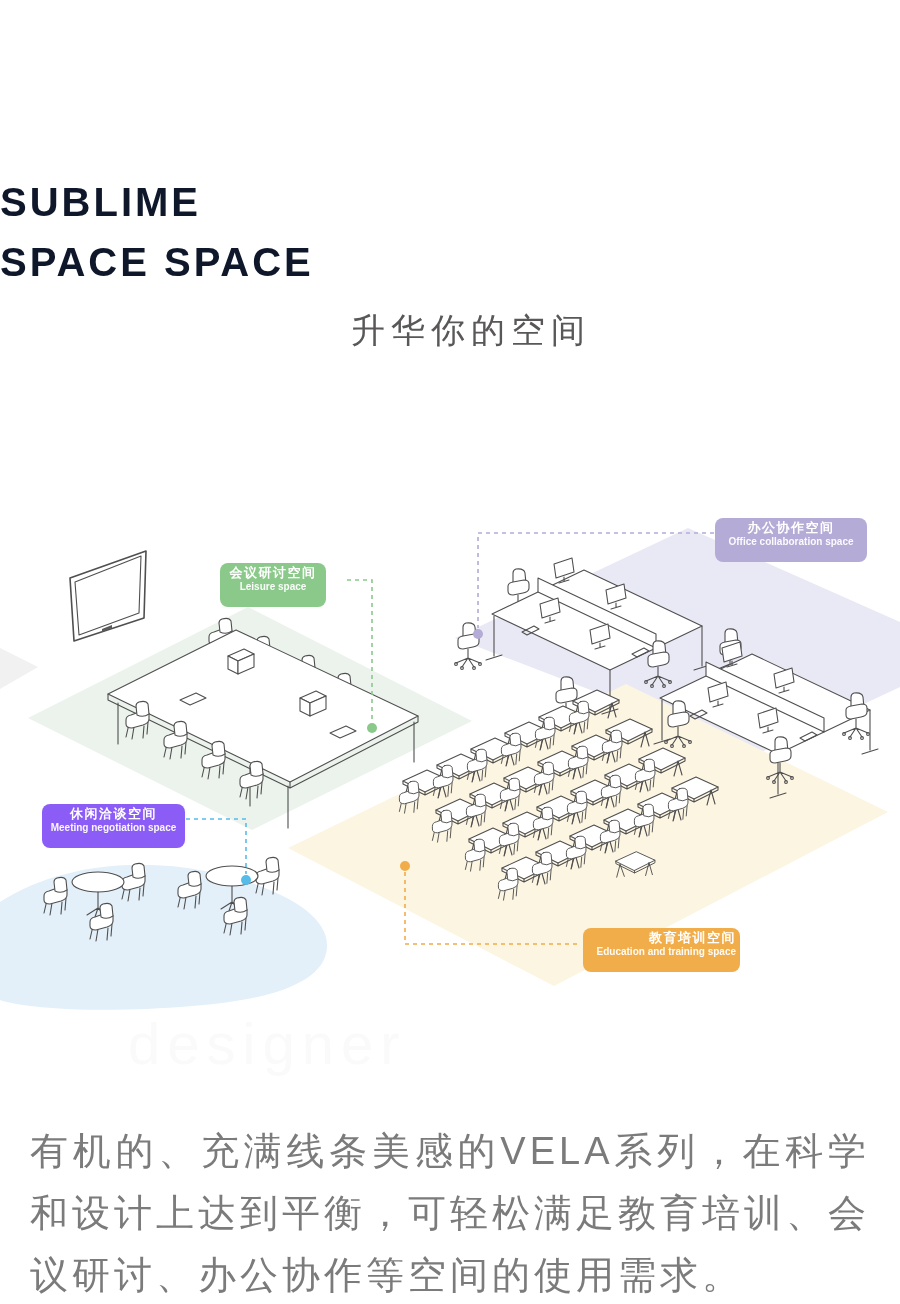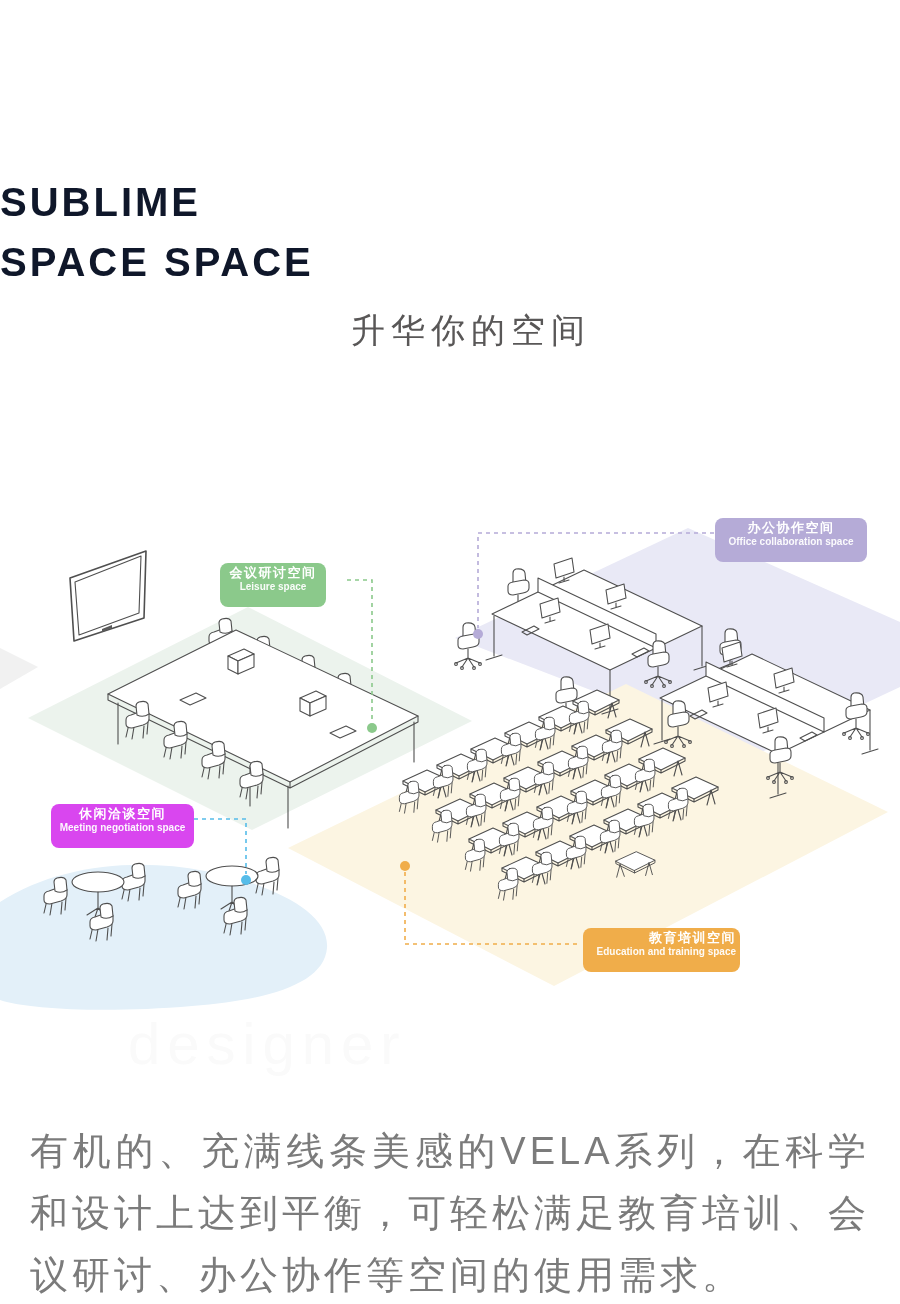--- a/index.html
+++ b/index.html
@@ -226,21 +226,21 @@
     </svg>
 
     <div class="space-label" style="left: 220px; top: 68px; width: 106px; background-color: rgb(139, 201, 139);">
       <span class="cn">会议研讨空间</span>
       <span class="en">Leisure space</span>
     </div>
     <div class="space-label" style="left: 715px; top: 23px; width: 152px; background-color: rgb(181, 171, 215);">
       <span class="cn">办公协作空间</span>
       <span class="en">Office collaboration space</span>
     </div>
-    <div class="space-label" style="left: 42px; top: 309px; width: 143px; background-color: #d946ef; margin-left: 9px;">
+    <div class="space-label" style="left: 42px; top: 309px; width: 143px; background-color: #8b5cf6;">
       <span class="cn">休闲洽谈空间</span>
       <span class="en">Meeting negotiation space</span>
     </div>
     <div class="space-label" style="left: 583px; top: 433px; width: 157px; background-color: rgb(240, 173, 74); text-align: right;">
       <span class="cn">教育培训空间</span>
       <span class="en">Education and training space</span>
     </div>
   </div>
 
   <div class="watermark">designer</div>

